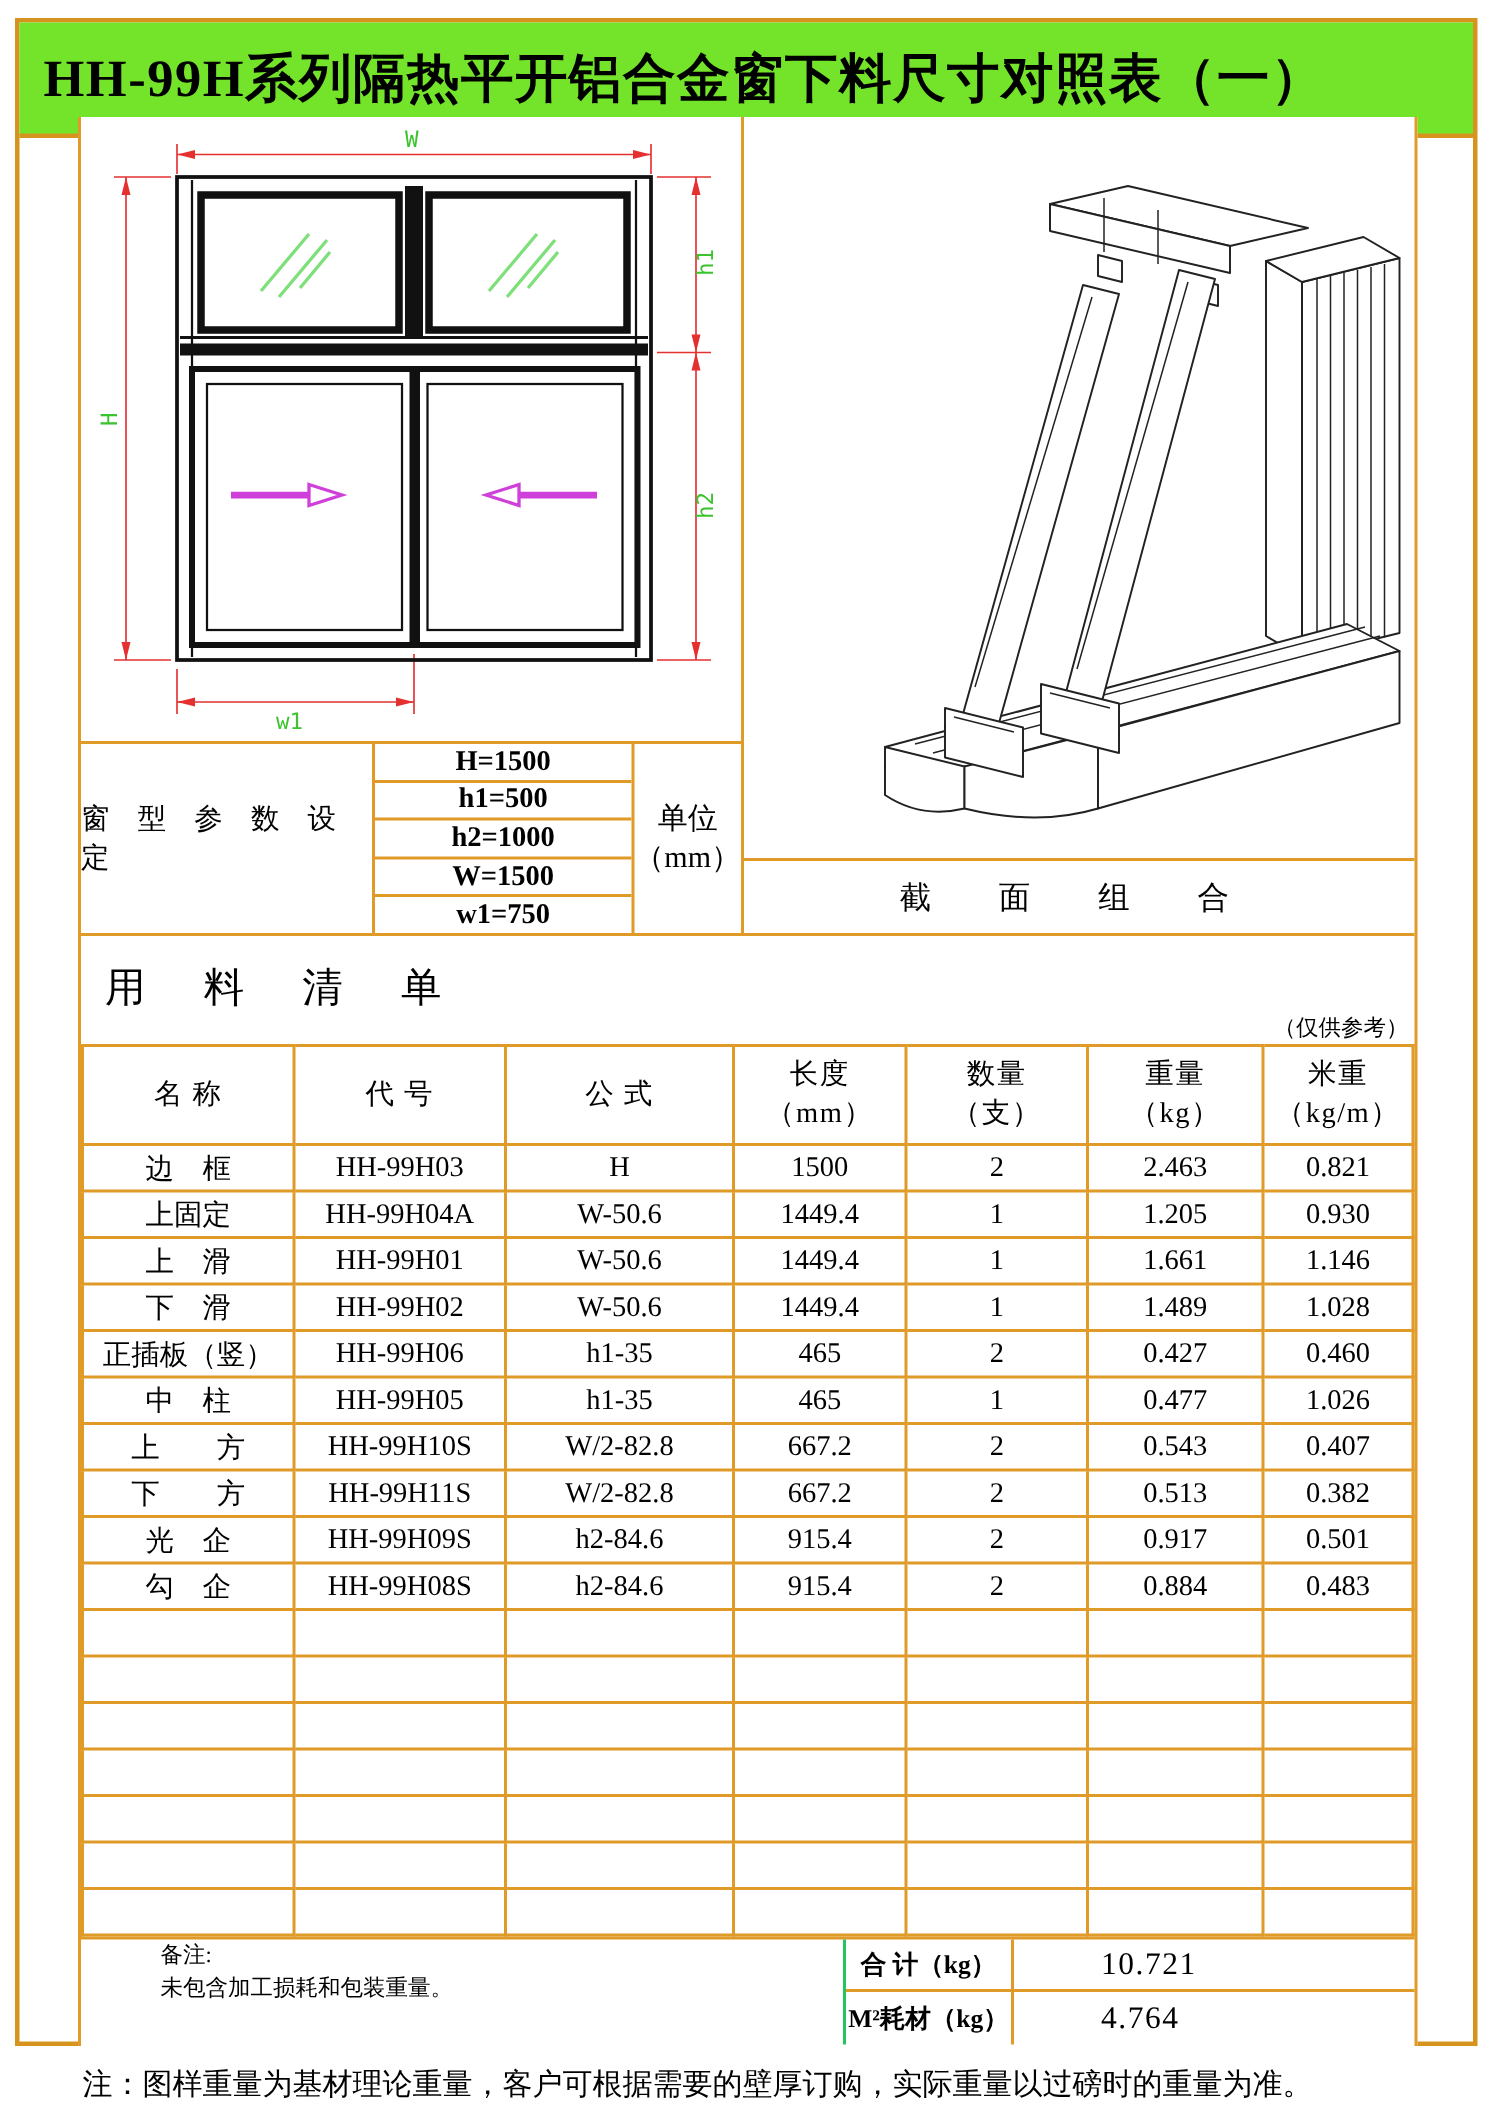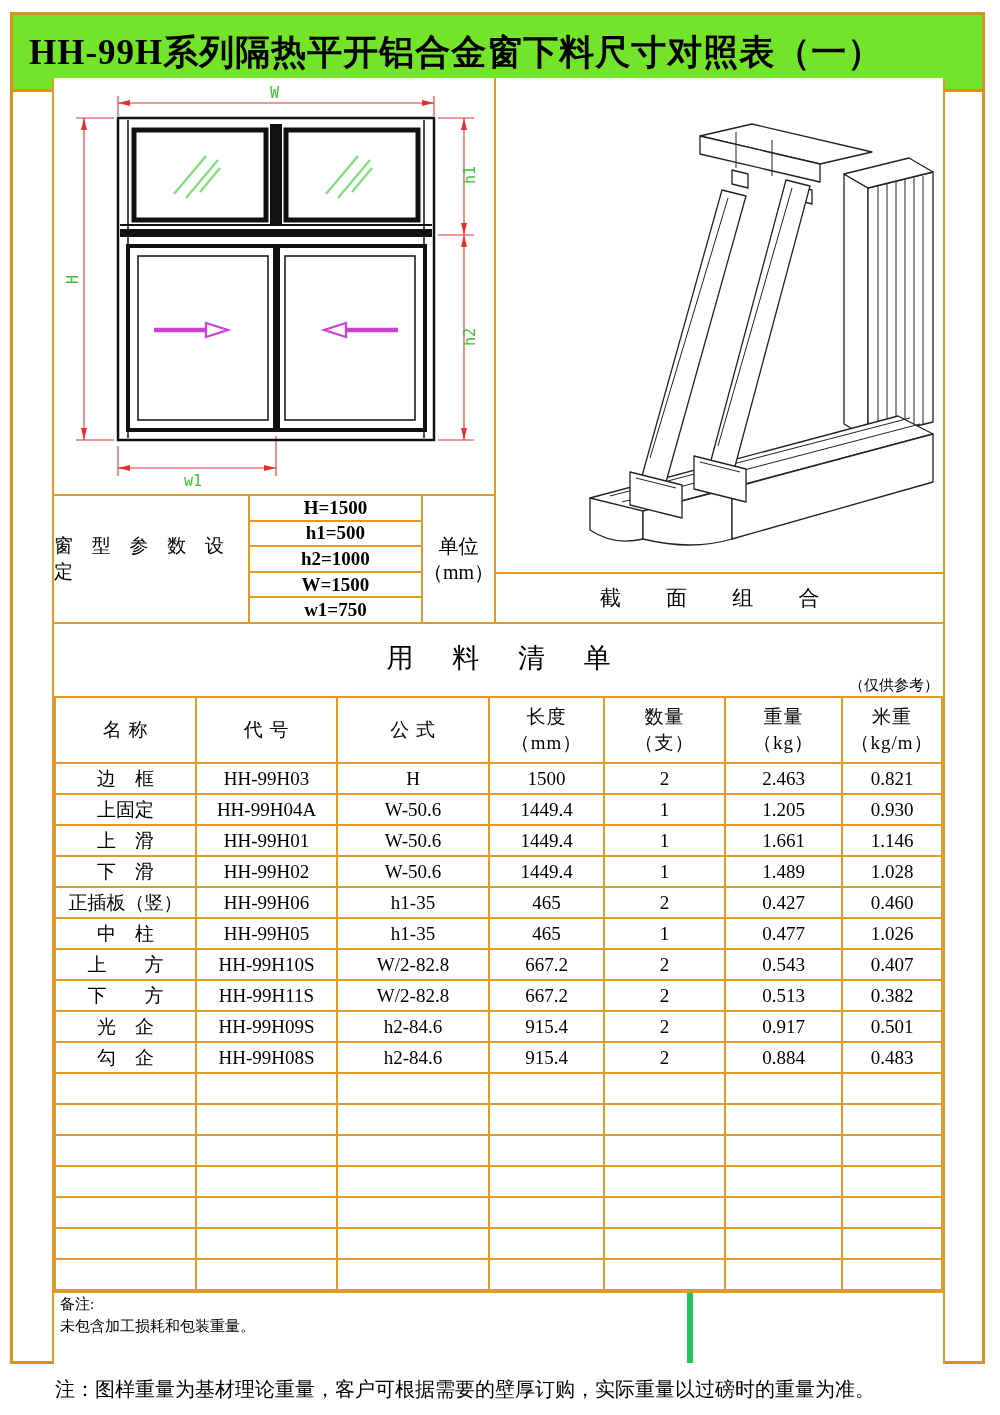--- a/index.html
+++ b/index.html
@@ -56,35 +56,35 @@
   .section-3d svg { display:block; width:100%; height:100%; }
   .caption-bar {
     flex: 1; border-top: 2px solid #E09A28;
     display: flex; align-items: center; justify-content: center;
     font-size: 21px; letter-spacing: 20px; 
   }
   
   .material-section { border-top: 2px solid #E09A28; }
   .list-title-area { height: 72px; position: relative; }
   .list-title {
-    text-align: center; padding-top: 16px;
+    text-align: left; padding-top: 16px;
     font-size: 27px; letter-spacing: 16px; padding-left: 16px;
   }
   .list-note { position: absolute; right: 4px; bottom: 1px; font-size: 15px; }
   table.material-table { width: 100%; border-collapse: collapse; table-layout: fixed; }
   .material-table th, .material-table td {
     border: 2px solid #E09A28; text-align: center; font-weight: normal;
     overflow: hidden; white-space: nowrap;
   }
   .material-table th { height: 66px; font-size: 19px; line-height: 1.35; }
   .material-table td { height: 31px; font-size: 19px; }
   .material-table th div { letter-spacing: 1px; }
   
   .summary-row { display: flex; height: 72px; border-top: 2px solid #E09A28; }
-  .remark-box { width: 639px; border-right: 6px solid #22c55e; padding: 1px 6px; font-size: 15px; line-height: 1.45; }
+  .remark-box { width: 463px; border-right: 2px solid #22c55e; padding: 1px 6px; font-size: 15px; line-height: 1.45; margin-left: 47px; }
   .remark-line1 { text-indent: 3.8em; }
   .summary-table { flex: 1; display: grid; grid-template-columns: 112px 1fr; grid-template-rows: 1fr 1fr; }
   .sum-label {
     display: flex; align-items: center; justify-content: center;
     font-weight: bold; font-size: 17px; border-right: 2px solid #E09A28;
   }
   .sum-label.first, .sum-value.first { border-bottom: 2px solid #E09A28; }
   .sum-value { display: flex; align-items: center; font-size: 21px; padding-left: 58px; letter-spacing: 1px; }
   .footnote { position: absolute; left: 55px; top: 1376px; font-size: 20px; }
 </style>
@@ -435,18 +435,24 @@
             <td></td>
             <td></td>
           </tr>
         </tbody>
     </table>
     <div class="summary-row">
       <div class="remark-box">
         <div>备注:</div>
         <div>未包含加工损耗和包装重量。</div>
       </div>
+      <div class="summary-table">
+        <div class="sum-label first">合 计（kg）</div>
+        <div class="sum-value first">10.721</div>
+        <div class="sum-label">M²耗材（kg）</div>
+        <div class="sum-value">4.764</div>
+      </div>
     </div>
   </div>
 
 </div>
 
 <div class="footnote">注：图样重量为基材理论重量，客户可根据需要的壁厚订购，实际重量以过磅时的重量为准。</div>
 
 </body></html>

